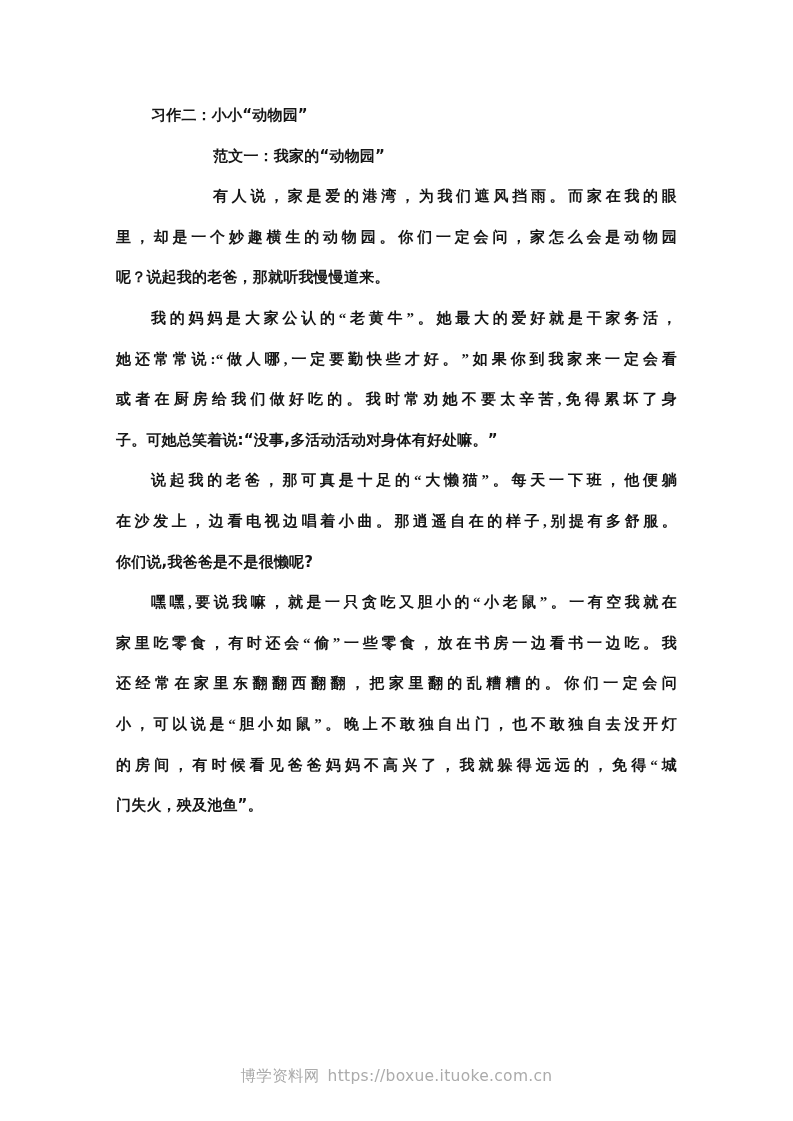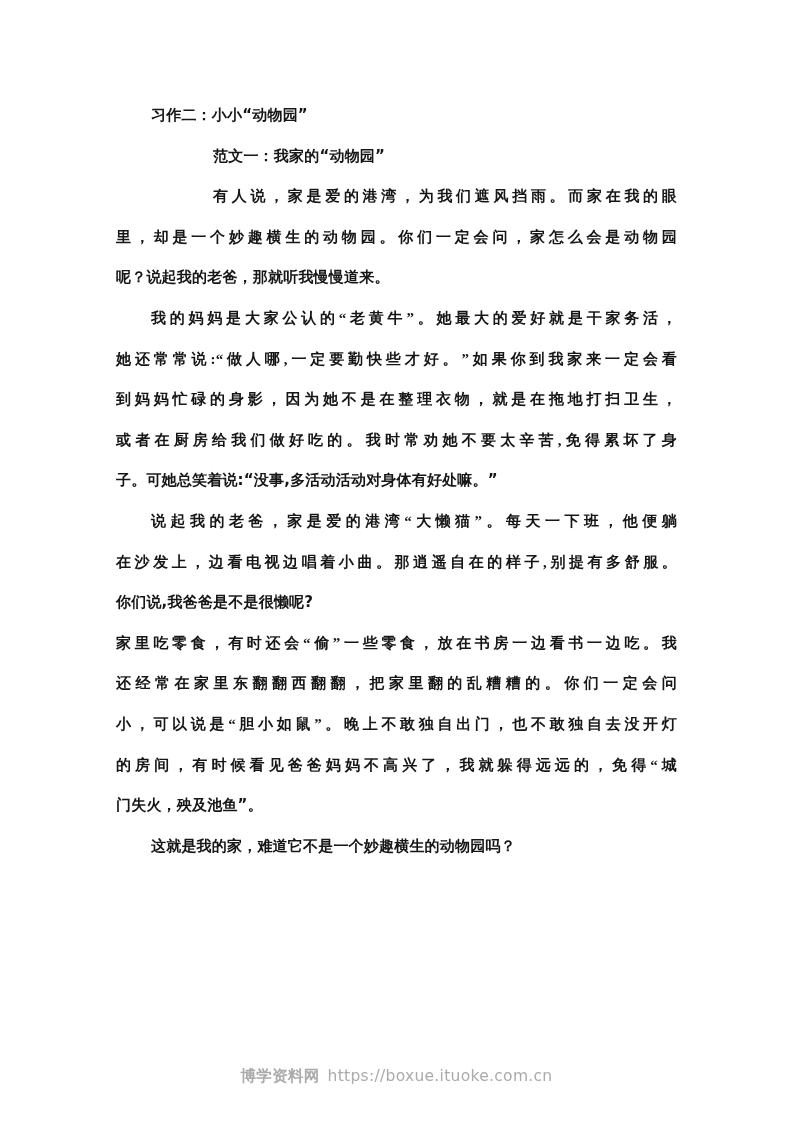--- a/index.html
+++ b/index.html
@@ -43,43 +43,42 @@
     position: absolute;
     left: 0;
     right: 0;
     top: 1066px;
     text-align: center;
     font-size: 15.5px;
     font-weight: 400;
     color: #ababab;
     letter-spacing: 0.3px;
   }
-  .footer-site { margin-right: 8px; font-weight: bold; }
+  .footer-site { margin-right: 8px; }
 </style>
 </head>
 <body>
 
 <div class="page">
   <div class="doc-body" id="doc-body">
       <div class="line ind2">习作二：小小“动物园”</div>
       <div class="line ind5">范文一：我家的“动物园”</div>
       <div class="line fill ind5">有人说，家是爱的港湾，为我们遮风挡雨。而家在我的眼</div>
       <div class="line fill">里，却是一个妙趣横生的动物园。你们一定会问，家怎么会是动物园</div>
       <div class="line">呢？说起我的老爸，那就听我慢慢道来。</div>
       <div class="line fill ind2">我的妈妈是大家公认的“老黄牛”。她最大的爱好就是干家务活，</div>
       <div class="line fill">她还常常说:“做人哪,一定要勤快些才好。”如果你到我家来一定会看</div>
-      <div class="line fill">到妈妈忙碌的身影，因为她不是在整理衣物，就是在拖地打扫卫生，</div>
       <div class="line fill">或者在厨房给我们做好吃的。我时常劝她不要太辛苦,免得累坏了身</div>
       <div class="line">子。可她总笑着说:“没事,多活动活动对身体有好处嘛。”</div>
-      <div class="line fill ind2">说起我的老爸，家是爱的港湾“大懒猫”。每天一下班，他便躺</div>
+      <div class="line fill ind2">说起我的老爸，那可真是十足的“大懒猫”。每天一下班，他便躺</div>
       <div class="line fill">在沙发上，边看电视边唱着小曲。那逍遥自在的样子,别提有多舒服。</div>
       <div class="line">你们说,我爸爸是不是很懒呢?</div>
+      <div class="line fill ind2">嘿嘿,要说我嘛，就是一只贪吃又胆小的“小老鼠”。一有空我就在</div>
       <div class="line fill">家里吃零食，有时还会“偷”一些零食，放在书房一边看书一边吃。我</div>
       <div class="line fill">还经常在家里东翻翻西翻翻，把家里翻的乱糟糟的。你们一定会问</div>
       <div class="line fill">小，可以说是“胆小如鼠”。晚上不敢独自出门，也不敢独自去没开灯</div>
       <div class="line fill">的房间，有时候看见爸爸妈妈不高兴了，我就躲得远远的，免得“城</div>
       <div class="line">门失火，殃及池鱼”。</div>
-      <div class="line ind2">这就是我的家，难道它不是一个妙趣横生的动物园吗？</div>
     </div>
   <div class="footer">
     <span class="footer-site">博学资料网</span><span class="footer-url">https://boxue.ituoke.com.cn</span>
   </div>
 </div>
 
 </body></html>

